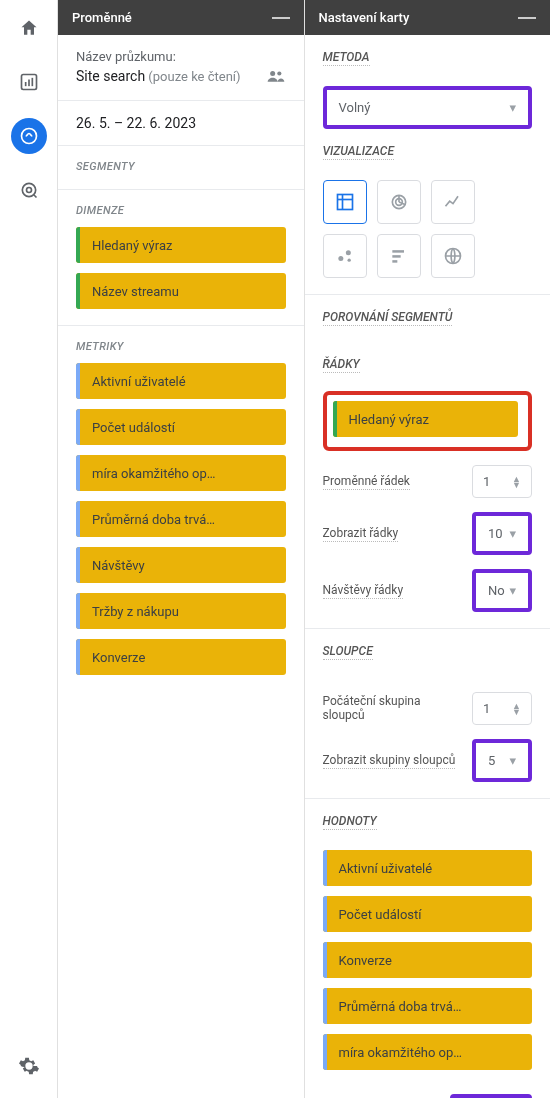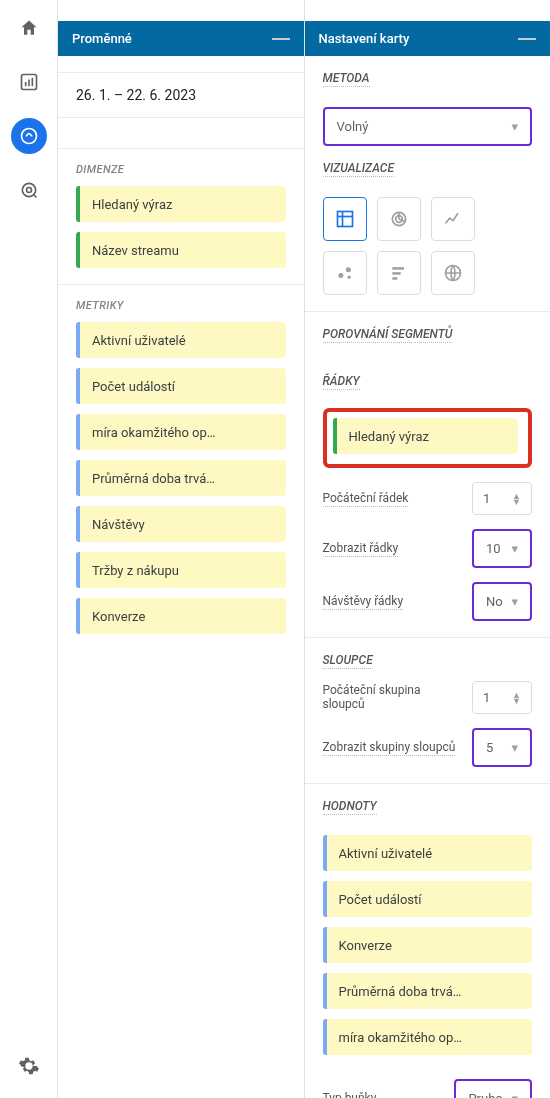--- a/index.html
+++ b/index.html
@@ -4,42 +4,42 @@
 <style>
   * { box-sizing: border-box; margin: 0; padding: 0; }
   body { font-family: Roboto, Arial, sans-serif; font-size: 13px; color: #444; background: #fff; width: 550px; height: 1098px; overflow: hidden; }
   .app { display: flex; height: 100%; }
   .rail { width: 58px; background: #fff; border-right: 1px solid #e0e0e0; display: flex; flex-direction: column; align-items: center; padding-top: 10px; gap: 18px; }
   .rail-icon { width: 36px; height: 36px; border-radius: 50%; display: flex; align-items: center; justify-content: center; color: #5f6368; cursor: pointer; }
   .rail-icon.active { background: #1a73e8; color: #fff; }
   .rail-spacer { flex: 1; }
   .panels { flex: 1; display: flex; }
   .panel { flex: 1; display: flex; flex-direction: column; min-width: 0; }
-  .panel-header { background: #0369a1; color: #fff; font-size: 13px; font-weight: 500; padding: 10px 14px; display: flex; justify-content: space-between; align-items: center; margin-top: 21px; }
+  .panel-header { background: #404040; color: #fff; font-size: 13px; font-weight: 500; padding: 10px 14px; display: flex; justify-content: space-between; align-items: center; }
   .min-icon { width: 18px; height: 2px; background: #ccc; }
   .panel-body { flex: 1; overflow-y: auto; padding: 0 0 20px 0; }
   .panel-body::-webkit-scrollbar { width: 0; }
   .panel.vars { border-right: 1px solid #e0e0e0; }
   .section { padding: 14px 18px 0 18px; }
   .section-title { font-size: 11px; font-weight: 500; color: #80868b; letter-spacing: 0.4px; margin-bottom: 10px; text-transform: uppercase; font-style: italic; }
   .section-title.dotted { color: #555; display: inline-block; border-bottom: 1px dotted #bbb; padding-bottom: 1px; text-transform: none; font-size: 12px; letter-spacing: 0; }
   .survey-name { color: #5f6368; font-size: 13px; margin-bottom: 4px; }
   .survey-row { display: flex; justify-content: space-between; align-items: center; }
   .survey-val { font-size: 14px; color: #202124; }
   .survey-read { color: #80868b; font-size: 13px; }
   .people-icon { color: #80868b; }
   .divider { border-top: 1px solid #e8eaed; margin: 16px 0 0 0; }
   .date-range { font-size: 14px; color: #202124; padding: 14px 18px; }
   .chip-none { border: 1px dashed #bdc1c6; border-radius: 3px; text-align: center; padding: 10px; color: #80868b; font-size: 13px; cursor: pointer; }
-  .chip { display: flex; align-items: center; background: #fef9c3; border-radius: 3px; padding: 0; height: 36px; margin-bottom: 10px; cursor: pointer; overflow: hidden; }
+  .chip { display: flex; align-items: center; background: #eab308; border-radius: 3px; padding: 0; height: 36px; margin-bottom: 10px; cursor: pointer; overflow: hidden; }
   .chip-bar { width: 4px; height: 100%; flex-shrink: 0; }
   .chip-bar.green { background: #34a853; }
   .chip-bar.blue { background: #7baaf7; }
   .chip-label { padding: 0 12px; font-size: 13px; color: #3c4043; white-space: nowrap; overflow: hidden; text-overflow: ellipsis; }
-  .select-box { border: 2px solid #6d28d9; border-radius: 4px; padding: 10px 12px; display: flex; justify-content: space-between; align-items: center; color: #5f6368; font-size: 13px; cursor: pointer; min-width: 60px; }
+  .select-box { border: 4px solid #6d28d9; border-radius: 4px; padding: 10px 12px; display: flex; justify-content: space-between; align-items: center; color: #5f6368; font-size: 13px; cursor: pointer; min-width: 60px; }
   .select-box .chev { color: #9aa0a6; }
   .viz-row { display: flex; gap: 10px; margin-bottom: 10px; }
   .viz-btn { width: 44px; height: 44px; border: 1px solid #dadce0; border-radius: 4px; display: flex; align-items: center; justify-content: center; color: #9aa0a6; cursor: pointer; }
   .viz-btn.active { border-color: #1a73e8; color: #1a73e8; }
   .row-setting { display: flex; justify-content: space-between; align-items: center; margin-bottom: 14px; gap: 10px; }
   .row-setting-label { color: #555; font-size: 12px; border-bottom: 1px dotted #bbb; padding-bottom: 1px; }
   .callout { border: 4px solid #d93025; border-radius: 6px; padding: 6px 10px 0 6px; margin-bottom: 14px; }
   .stepper { border: 1px solid #dadce0; border-radius: 4px; padding: 8px 10px; display: flex; align-items: center; gap: 6px; color: #5f6368; font-size: 13px; min-width: 60px; justify-content: space-between; }
   .stepper-arrows { display: flex; flex-direction: column; line-height: 6px; font-size: 9px; color: #9aa0a6; }
   svg { display: block; }
@@ -85,24 +85,41 @@
   </div>
 
   <div class="panels">
 
     <div class="panel vars">
       <div class="panel-header">
         <span>Proměnné</span>
         <div class="min-icon"></div>
       </div>
       <div class="panel-body">
-        <div class="divider"></div>
-        <div class="date-range">26. 1. – 22. 6. 2023</div>
+        <div class="section">
+          <div class="survey-name">Název průzkumu:</div>
+          <div class="survey-row">
+            <div>
+              <span class="survey-val">Site search</span>
+              <span class="survey-read">(pouze ke čtení)</span>
+            </div>
+            <span class="people-icon">
+              <svg width="20" height="14" viewBox="0 0 24 16" fill="currentColor">
+                  <circle cx="8" cy="5" r="3"></circle>
+                  <circle cx="16" cy="5" r="2.5"></circle>
+                  <path d="M2 15c0-3 3-5 6-5s6 2 6 5zM14 15c0-2 2-4 4-4s4 2 4 4z"></path>
+                </svg>
+            </span>
+          </div>
+        </div>
+        <div class="divider"></div>
+        <div class="date-range">26. 5. – 22. 6. 2023</div>
         <div class="divider" style="margin-top:0;"></div>
         <div class="section">
+          <div class="section-title">SEGMENTY</div>
         </div>
         <div class="divider"></div>
         <div class="section">
           <div class="section-title">DIMENZE</div>
           <div class="chip">
               <div class="chip-bar green"></div>
               <div class="chip-label">Hledaný výraz</div>
             </div>
           <div class="chip">
               <div class="chip-bar green"></div>
@@ -212,21 +229,21 @@
         </div>
         <div class="section" style="padding-top:20px;">
           <div class="section-title dotted">ŘÁDKY</div>
           <div style="margin-top:8px;" class="callout">
             <div class="chip">
                 <div class="chip-bar green"></div>
                 <div class="chip-label">Hledaný výraz</div>
               </div>
           </div>
           <div class="row-setting">
-            <span class="row-setting-label">Počáteční řádek</span>
+            <span class="row-setting-label">Proměnné řádek</span>
             <div class="stepper">
               <span>1</span>
               <span class="stepper-arrows">
                   <span>▲</span>
                   <span>▼</span>
                 </span>
             </div>
           </div>
           <div class="row-setting">
             <span class="row-setting-label">Zobrazit řádky</span>
@@ -239,21 +256,21 @@
             <span class="row-setting-label">Návštěvy řádky</span>
             <div class="select-box">
               <span>No</span>
               <span class="chev">▾</span>
             </div>
           </div>
         </div>
         <div class="divider"></div>
         <div class="section">
           <div class="section-title dotted">SLOUPCE</div>
-          <div class="row-setting" style="margin-top:2px;">
+          <div class="row-setting" style="margin-top:22px;">
             <span class="row-setting-label" style="border:none;">Počáteční skupina sloupců</span>
             <div class="stepper">
               <span>1</span>
               <span class="stepper-arrows">
                   <span>▲</span>
                   <span>▼</span>
                 </span>
             </div>
           </div>
           <div class="row-setting">

